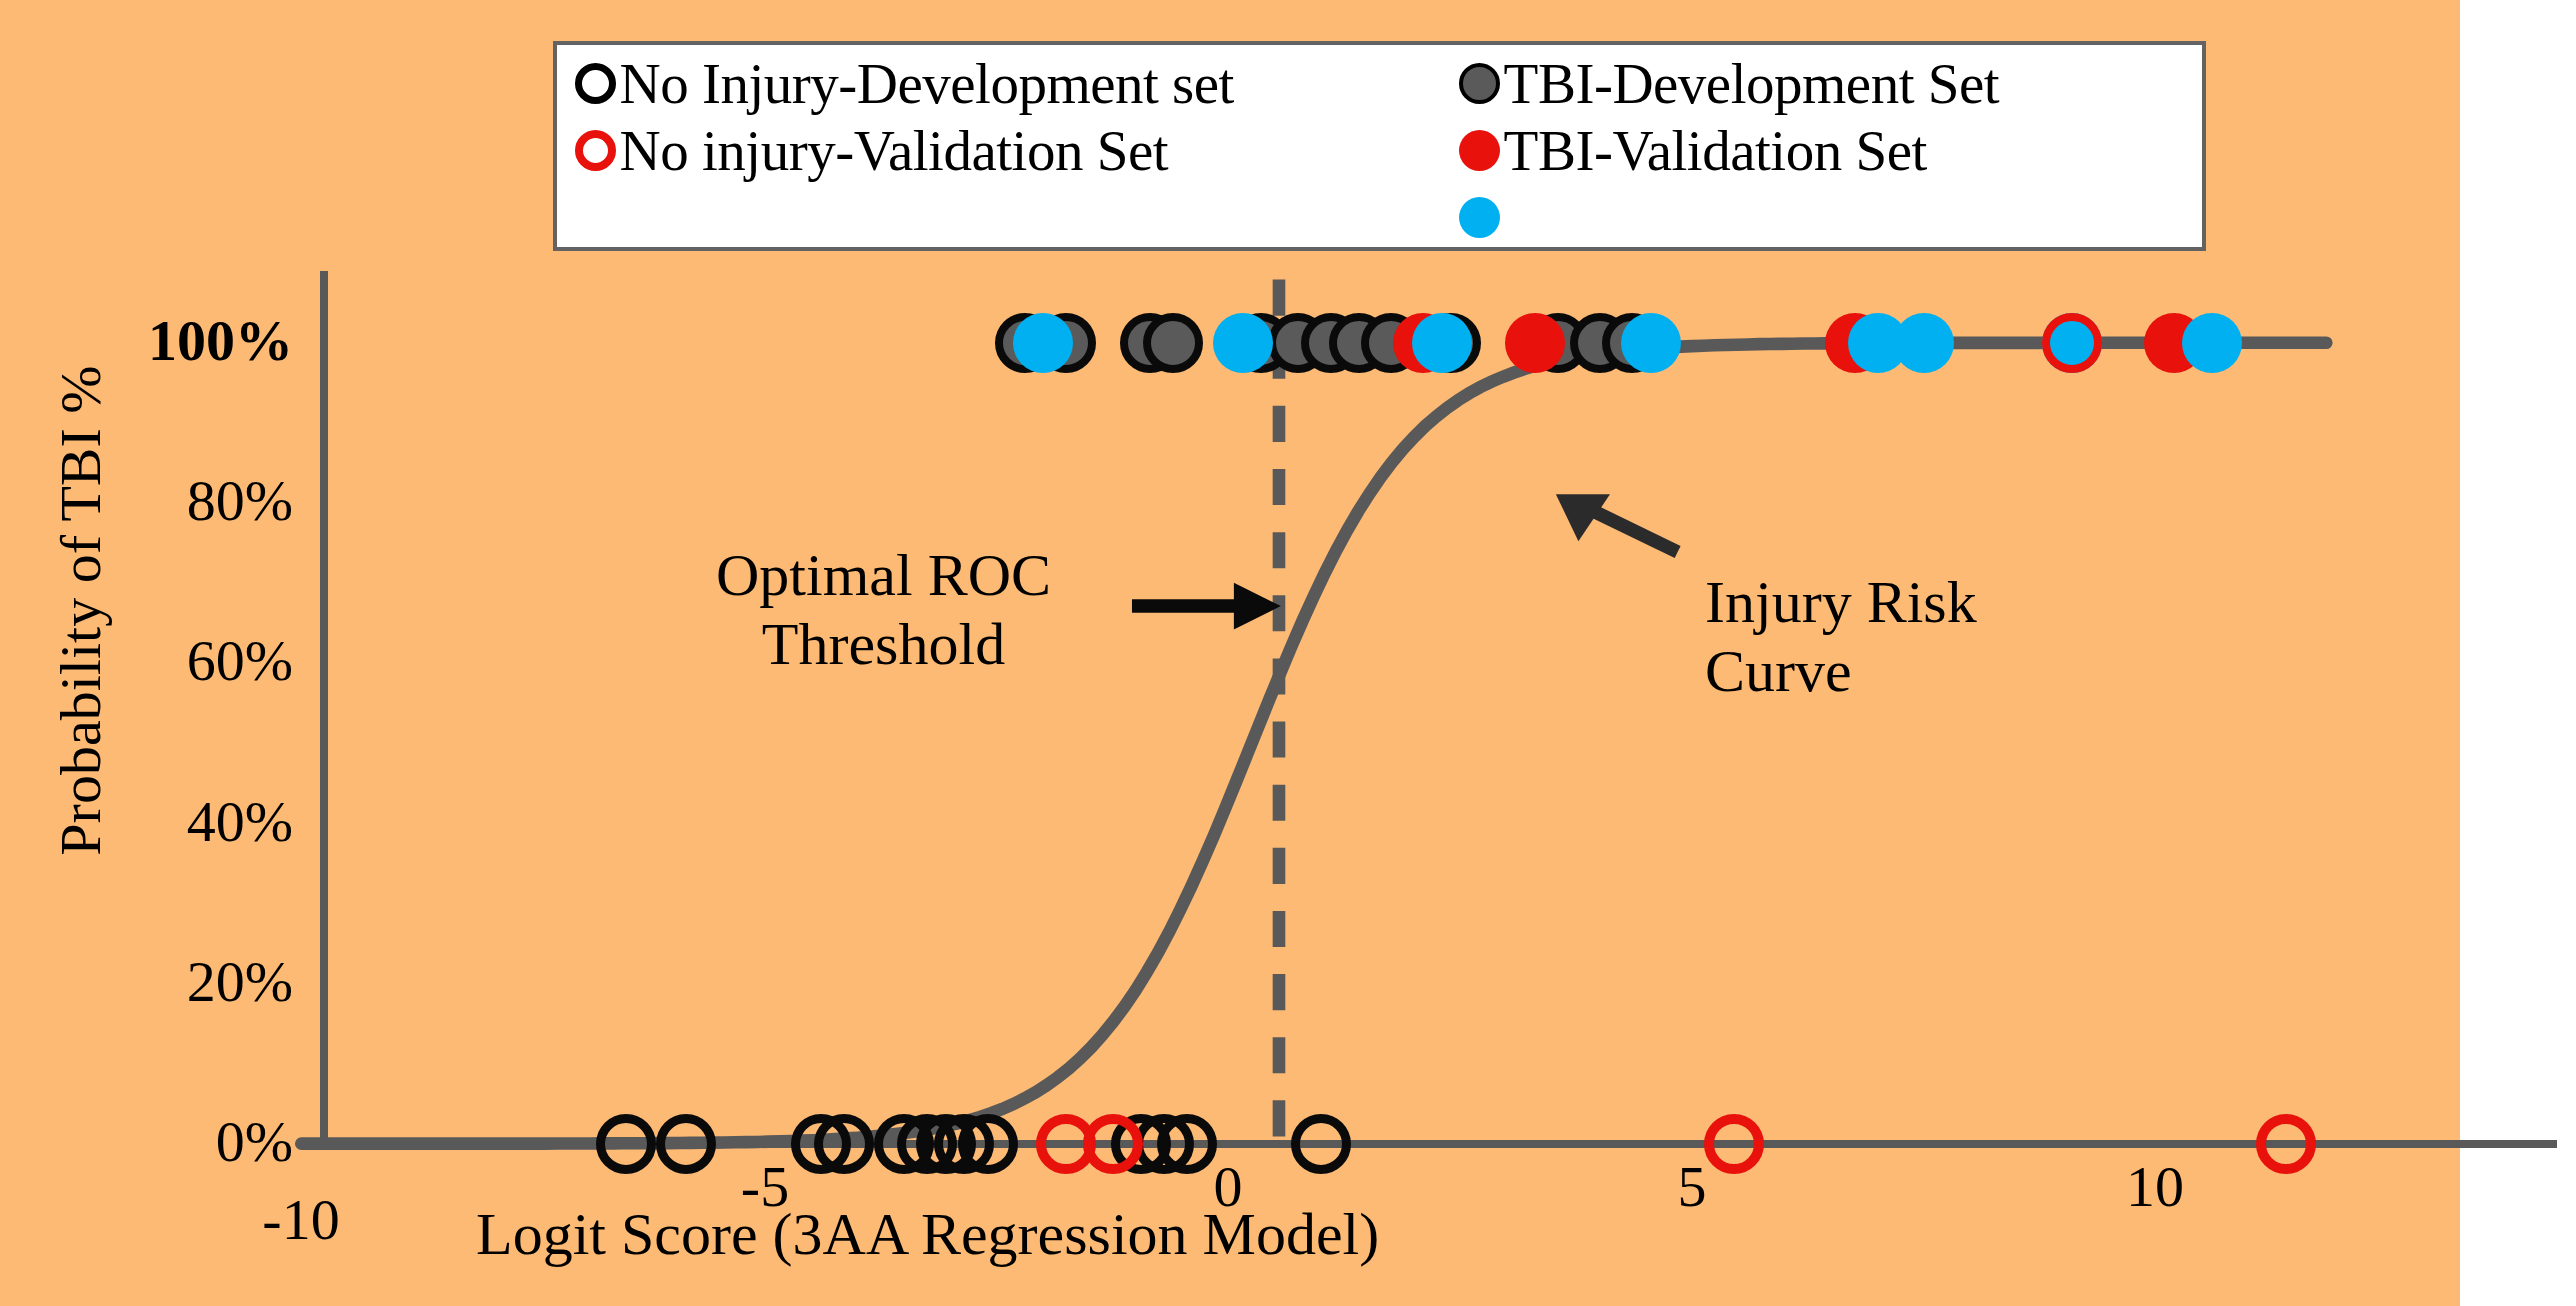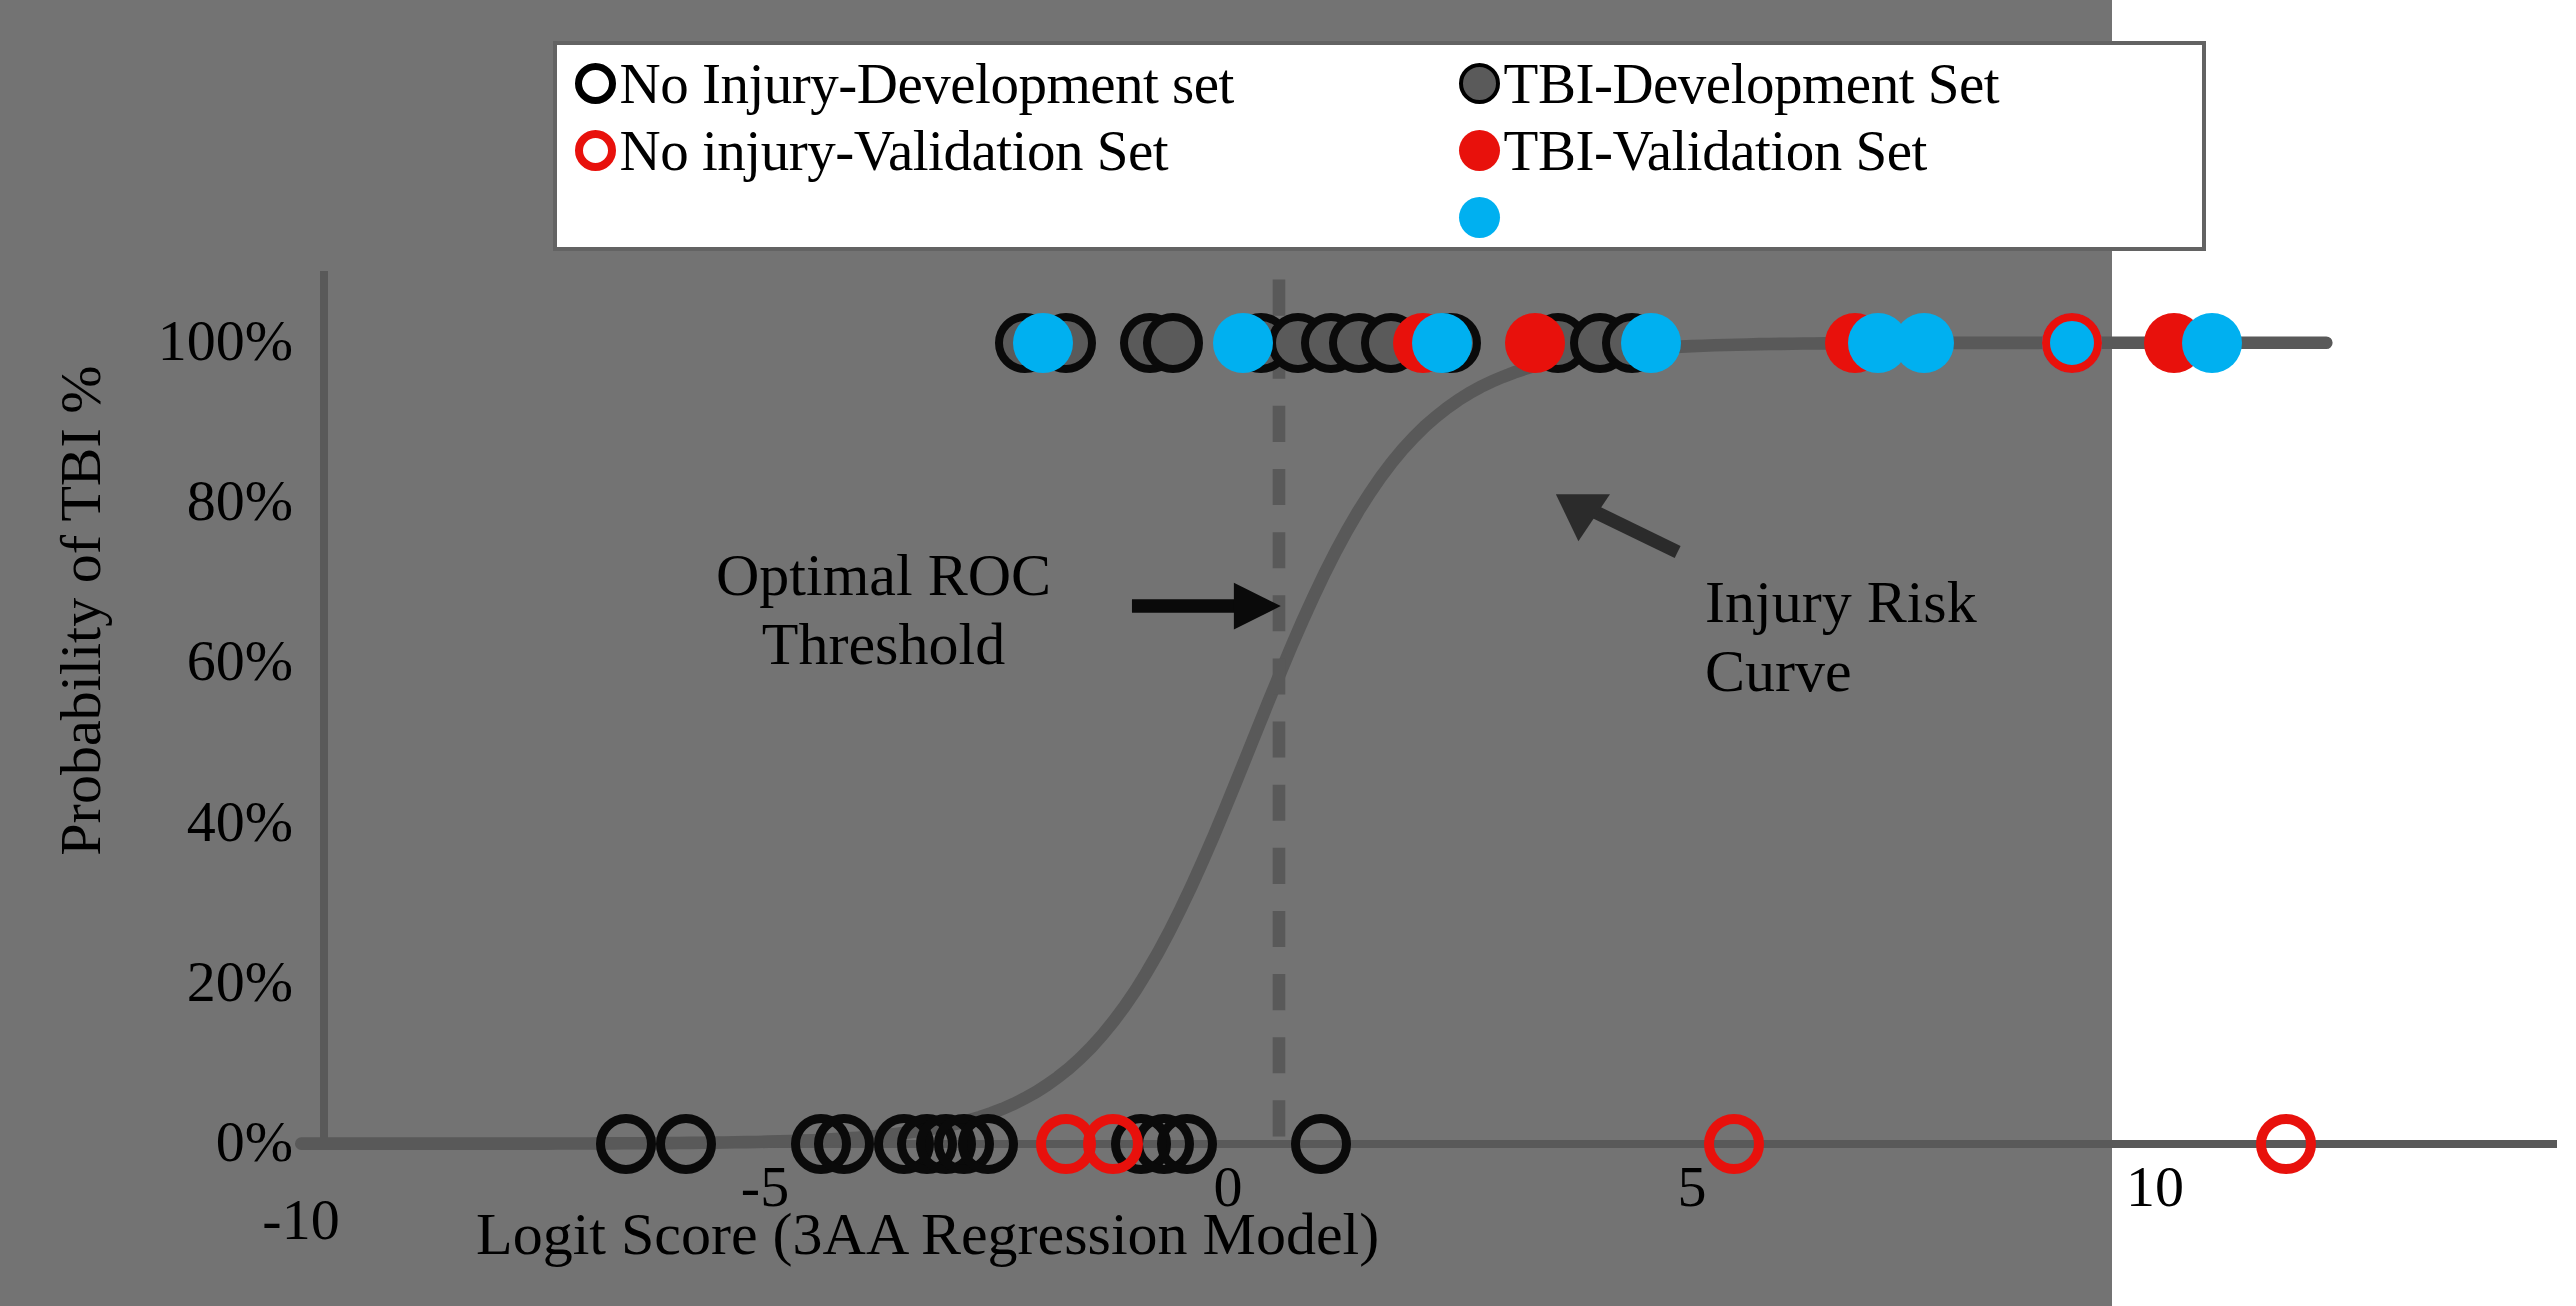--- a/index.html
+++ b/index.html
@@ -1,17 +1,17 @@
 <!DOCTYPE html>
 <html style="font-size:14.4px"><head>
 <meta charset="utf-8">
 <style>
   html,body{margin:0;padding:0;background:#ffffff;}
   body{width:2576px;height:1306px;font-family:"Liberation Serif",serif;overflow:hidden;}
-  #root{position:relative;width:2112px;height:1306px;background:#737373;}
+  #root{position:relative;width:2460px;height:1306px;background:#fdba74;}
 
   
   .legend-box{
     position:absolute;left:553px;top:41px;width:1653px;height:210px;
     border:4.5px solid #636363;background:#fff;box-sizing:border-box;
     display:flex;flex-direction:row;align-items:flex-start;
   }
   .legend-col{display:flex;flex-direction:column;padding-top:5.4px;}
   .legend-col.left{width:884px;padding-left:18px;}
   .legend-col.right{width:740px;padding-left:0px;}
@@ -89,21 +89,21 @@
       </div>
     </div>
   </div>
 
   <div class="plot">
 
     <div class="axis-line" id="y-axis"></div>
     <div class="axis-line" id="x-axis"></div>
 
     <div id="ytick-host">
-        <div class="ytick" style="left: 54px; width: 239px; top: 312px;">100%</div>
+        <div class="ytick" style="left: 54px; width: 239px; top: 312px; font-weight: bold;">100%</div>
         <div class="ytick" style="left: 54px; width: 239px; top: 472px;">80%</div>
         <div class="ytick" style="left: 54px; width: 239px; top: 632px;">60%</div>
         <div class="ytick" style="left: 54px; width: 239px; top: 793px;">40%</div>
         <div class="ytick" style="left: 54px; width: 239px; top: 953px;">20%</div>
         <div class="ytick" style="left: 54px; width: 239px; top: 1113px;">0%</div>
       </div>
 
     <div id="xtick-host">
         <div class="xtick" style="left: 211px; top: 1158px; margin-top: 33px;">-10</div>
         <div class="xtick" style="left: 675px; top: 1158px;">-5</div>

